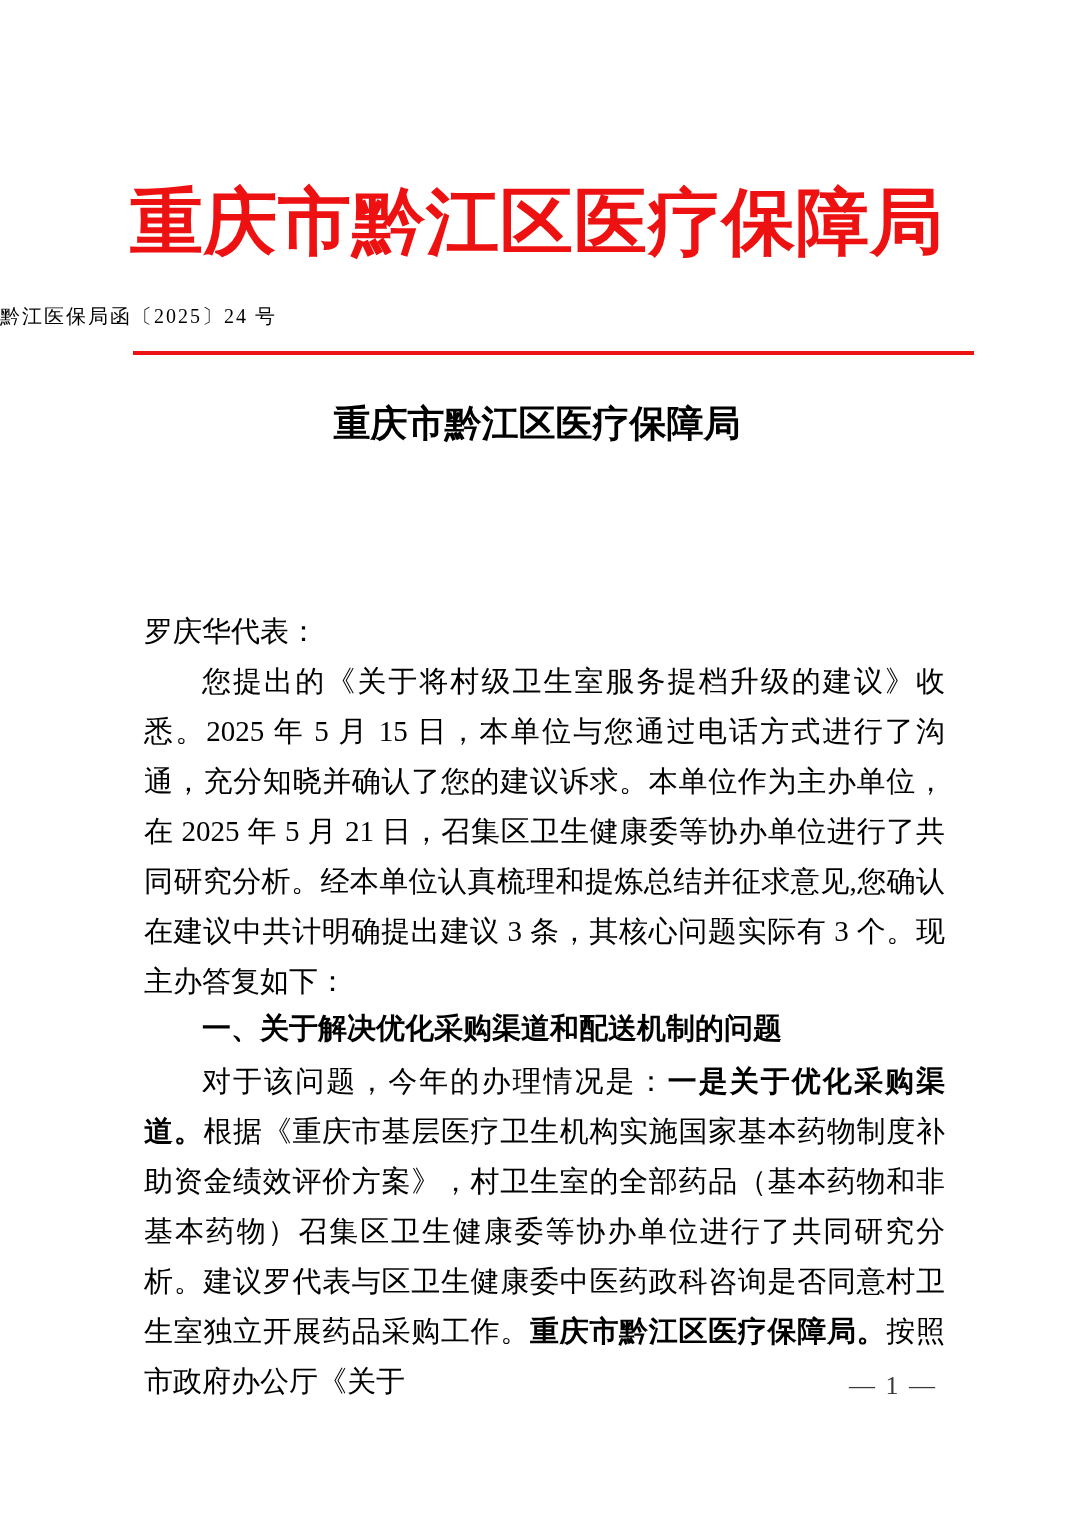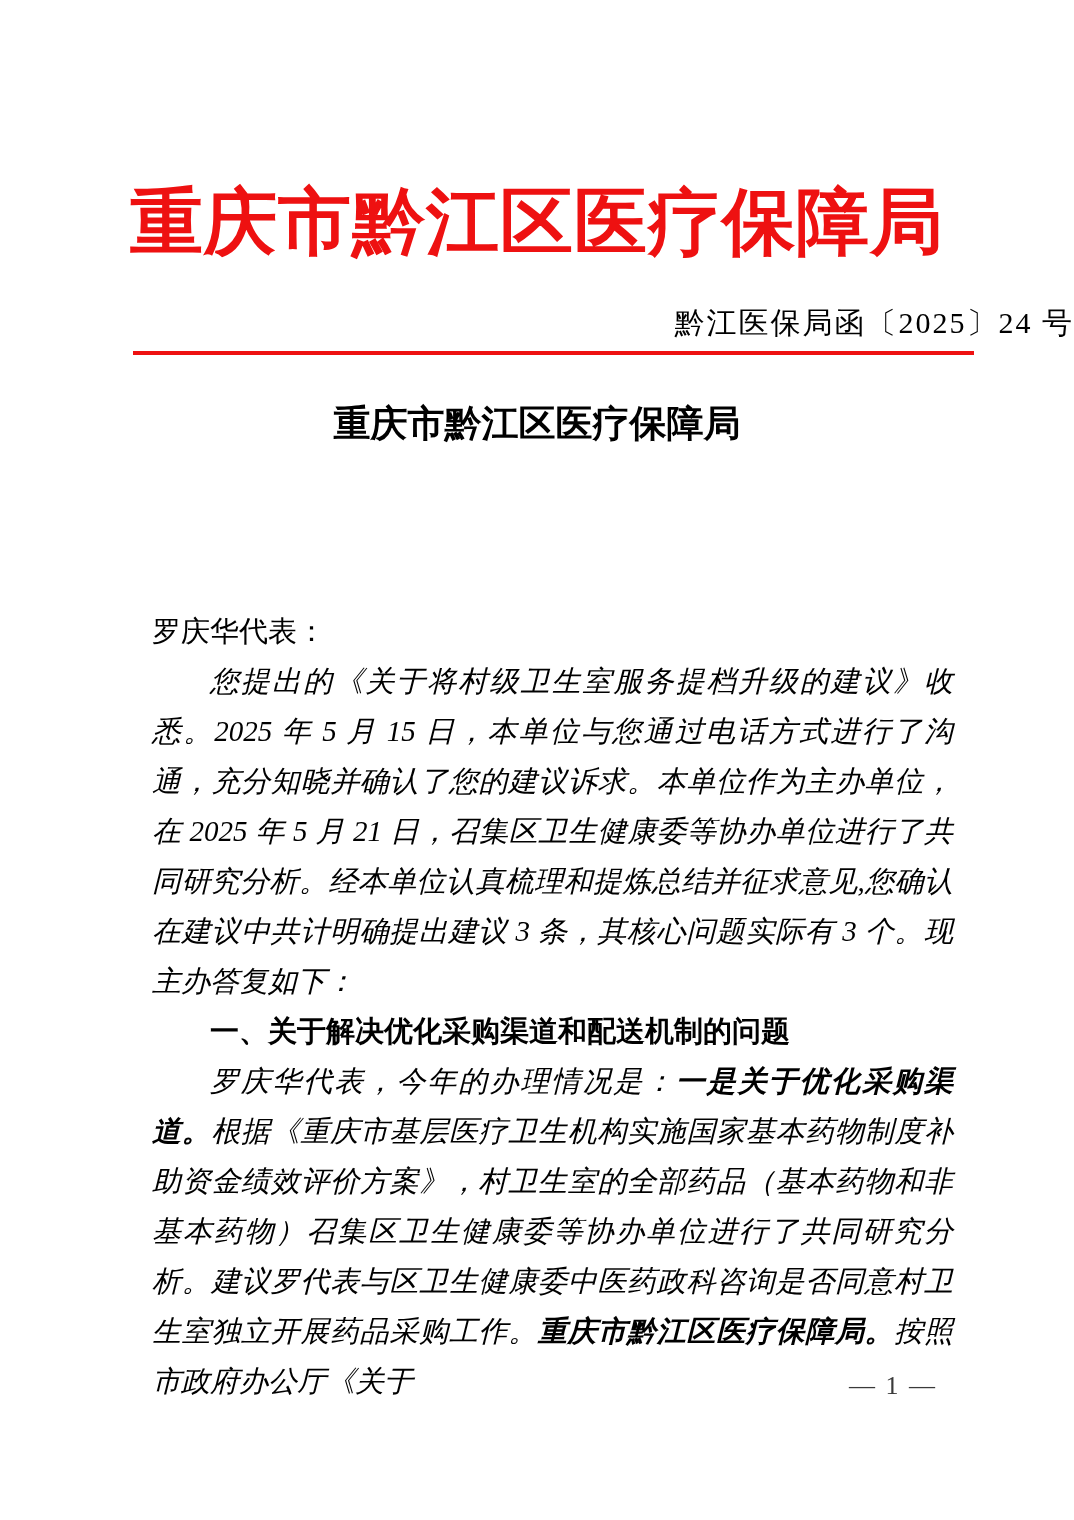--- a/index.html
+++ b/index.html
@@ -19,48 +19,47 @@
     text-align:center;
     font-size:73px; font-weight:700;
     color:var(--accent);
     letter-spacing:1px;
     line-height:1.15;
     margin:0;
     white-space:nowrap;
   }
   .doc-number {
     position:absolute; top:303px; left:0; width:100%;
-    text-align:right;
-    font-size:30px; letter-spacing:2px;
+    text-align:left;
+    font-size:20px; letter-spacing:2px;
     color:#000;
-    padding-left:12px;
   }
   .red-rule {
     position:absolute; top:351px; left:133px;
     width:841px; height:4px;
     background:var(--accent);
   }
   .doc-title {
     position:absolute; top:399px; left:0; width:100%;
     text-align:center;
     font-size:37px; font-weight:700;
     line-height:50px;
     margin:0;
   }
   .doc-title .title-line { display:block; }
   .body-text {
-    position:absolute; top:606px; left:152px;
+    position:absolute; top:606px; left:144px;
     width:801px;
     font-size:29px; line-height:50px;
     text-align:justify;
   }
   .body-text p { margin:0; }
-  .indent { text-indent:2em;font-style:italic; }
+  .indent { text-indent:2em; }
   .section-heading {
-    font-family:Liberation Serif, serif;
+    font-family:Liberation Mono, monospace;
     font-weight:700;
     font-size:29px; line-height:50px;
     text-indent:2em;
     margin:0;
     text-align:left;
   }
   .em-bold {
     font-family:"Liberation Sans","DejaVu Sans",sans-serif;
     font-weight:700;
   }
@@ -88,19 +87,19 @@
   </h2>
 
   <div class="body-text">
 
     <p class="salutation">罗庆华代表：</p>
 
     <p class="indent">您提出的《关于将村级卫生室服务提档升级的建议》收悉。2025 年 5 月 15 日，本单位与您通过电话方式进行了沟通，充分知晓并确认了您的建议诉求。本单位作为主办单位，在 2025 年 5 月 21 日，召集区卫生健康委等协办单位进行了共同研究分析。经本单位认真梳理和提炼总结并征求意见,您确认在建议中共计明确提出建议 3 条，其核心问题实际有 3 个。现主办答复如下：</p>
 
     <p class="section-heading">一、关于解决优化采购渠道和配送机制的问题</p>
 
-    <p class="indent"><span>罗庆华代表，今年的办理情况是：</span><strong class="em-bold">一是关于优化采购渠道。</strong><span>根据《重庆市基层医疗卫生机构实施国家基本药物制度补助资金绩效评价方案》，村卫生室的全部药品（基本药物和非基本药物）召集区卫生健康委等协办单位进行了共同研究分析。建议罗代表与区卫生健康委中医药政科咨询是否同意村卫生室独立开展药品采购工作。</span><strong class="em-bold">重庆市黔江区医疗保障局。</strong><span>按照市政府办公厅《关于</span></p>
+    <p class="indent"><span>对于该问题，今年的办理情况是：</span><strong class="em-bold">一是关于优化采购渠道。</strong><span>根据《重庆市基层医疗卫生机构实施国家基本药物制度补助资金绩效评价方案》，村卫生室的全部药品（基本药物和非基本药物）召集区卫生健康委等协办单位进行了共同研究分析。建议罗代表与区卫生健康委中医药政科咨询是否同意村卫生室独立开展药品采购工作。</span><strong class="em-bold">重庆市黔江区医疗保障局。</strong><span>按照市政府办公厅《关于</span></p>
 
   </div>
 
   <div class="page-number">— 1 —</div>
 
 </div>
 
 </body></html>

